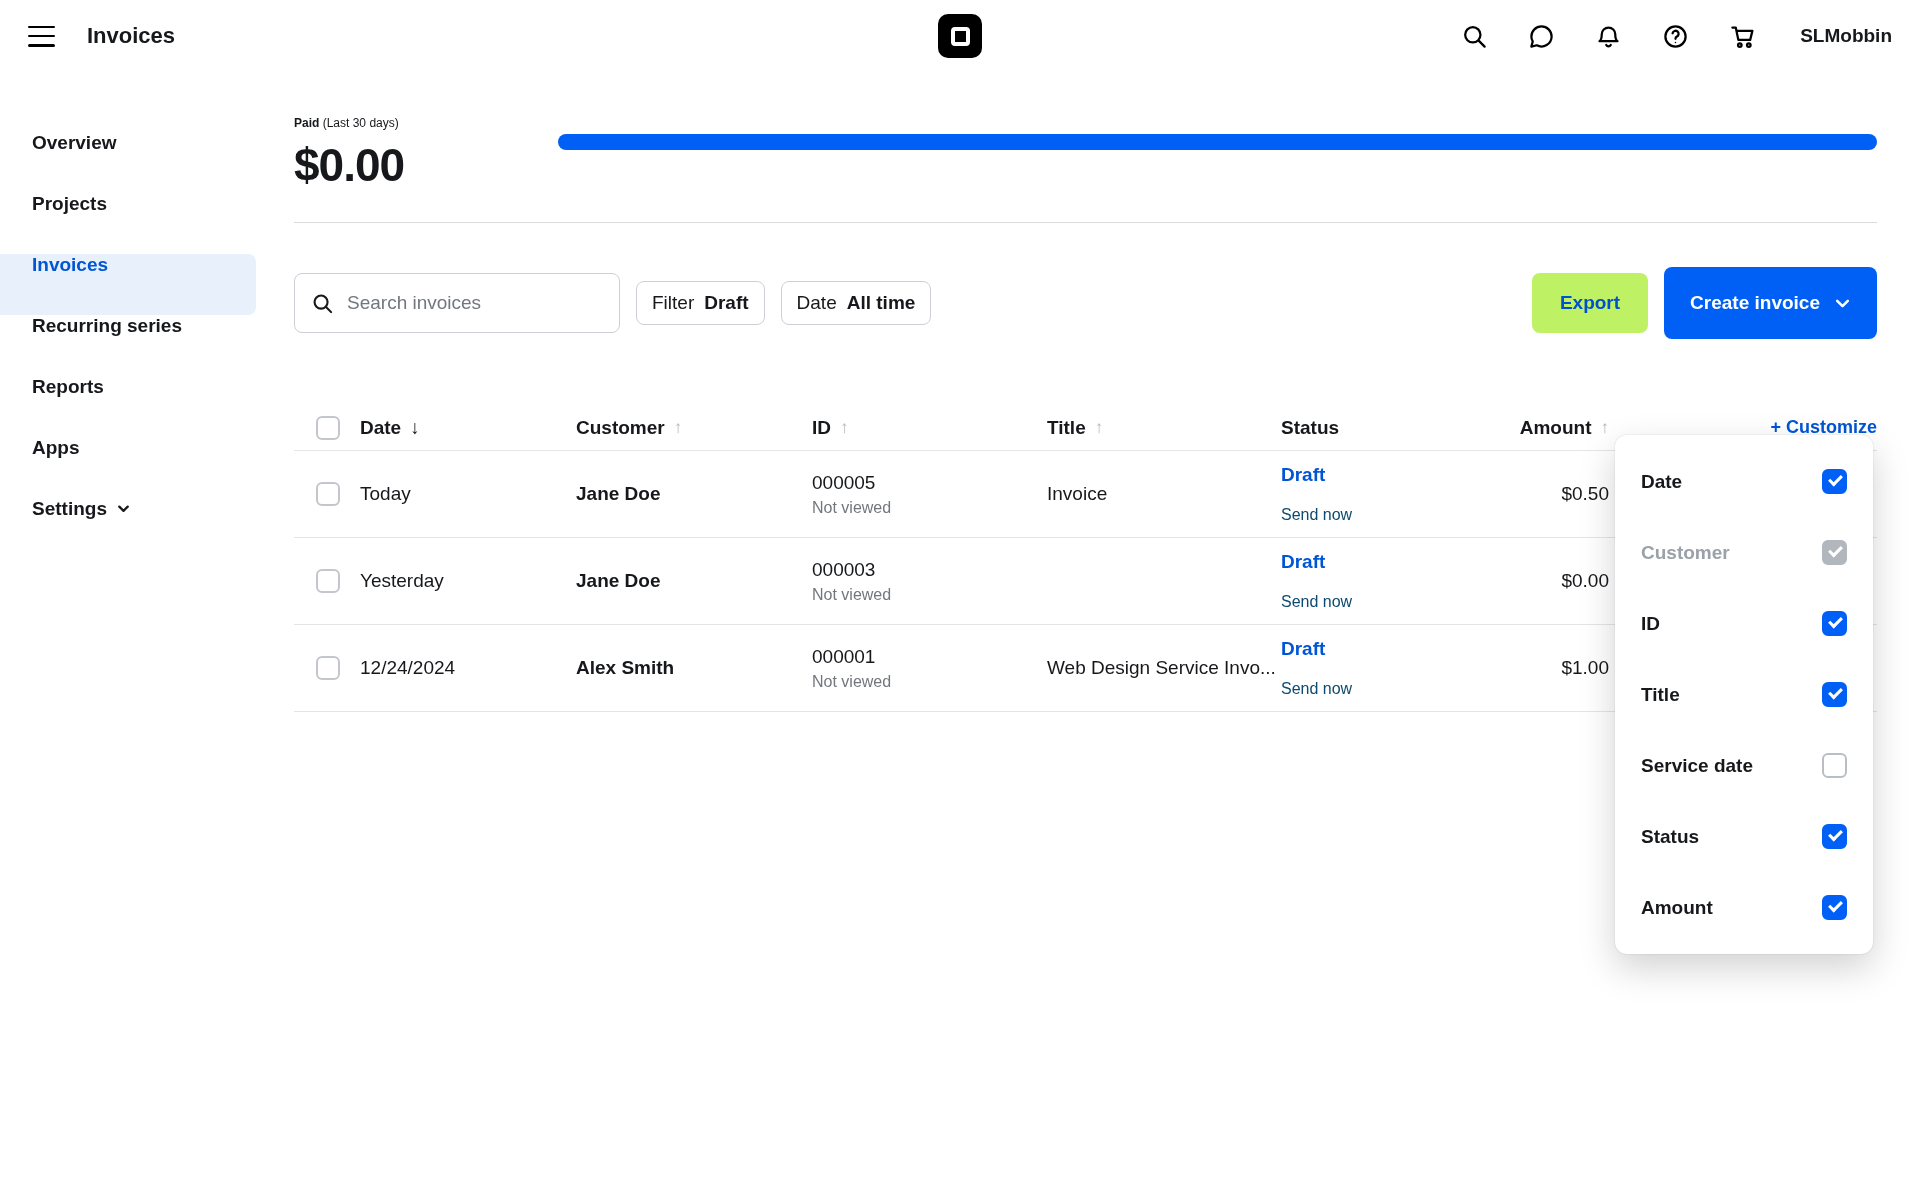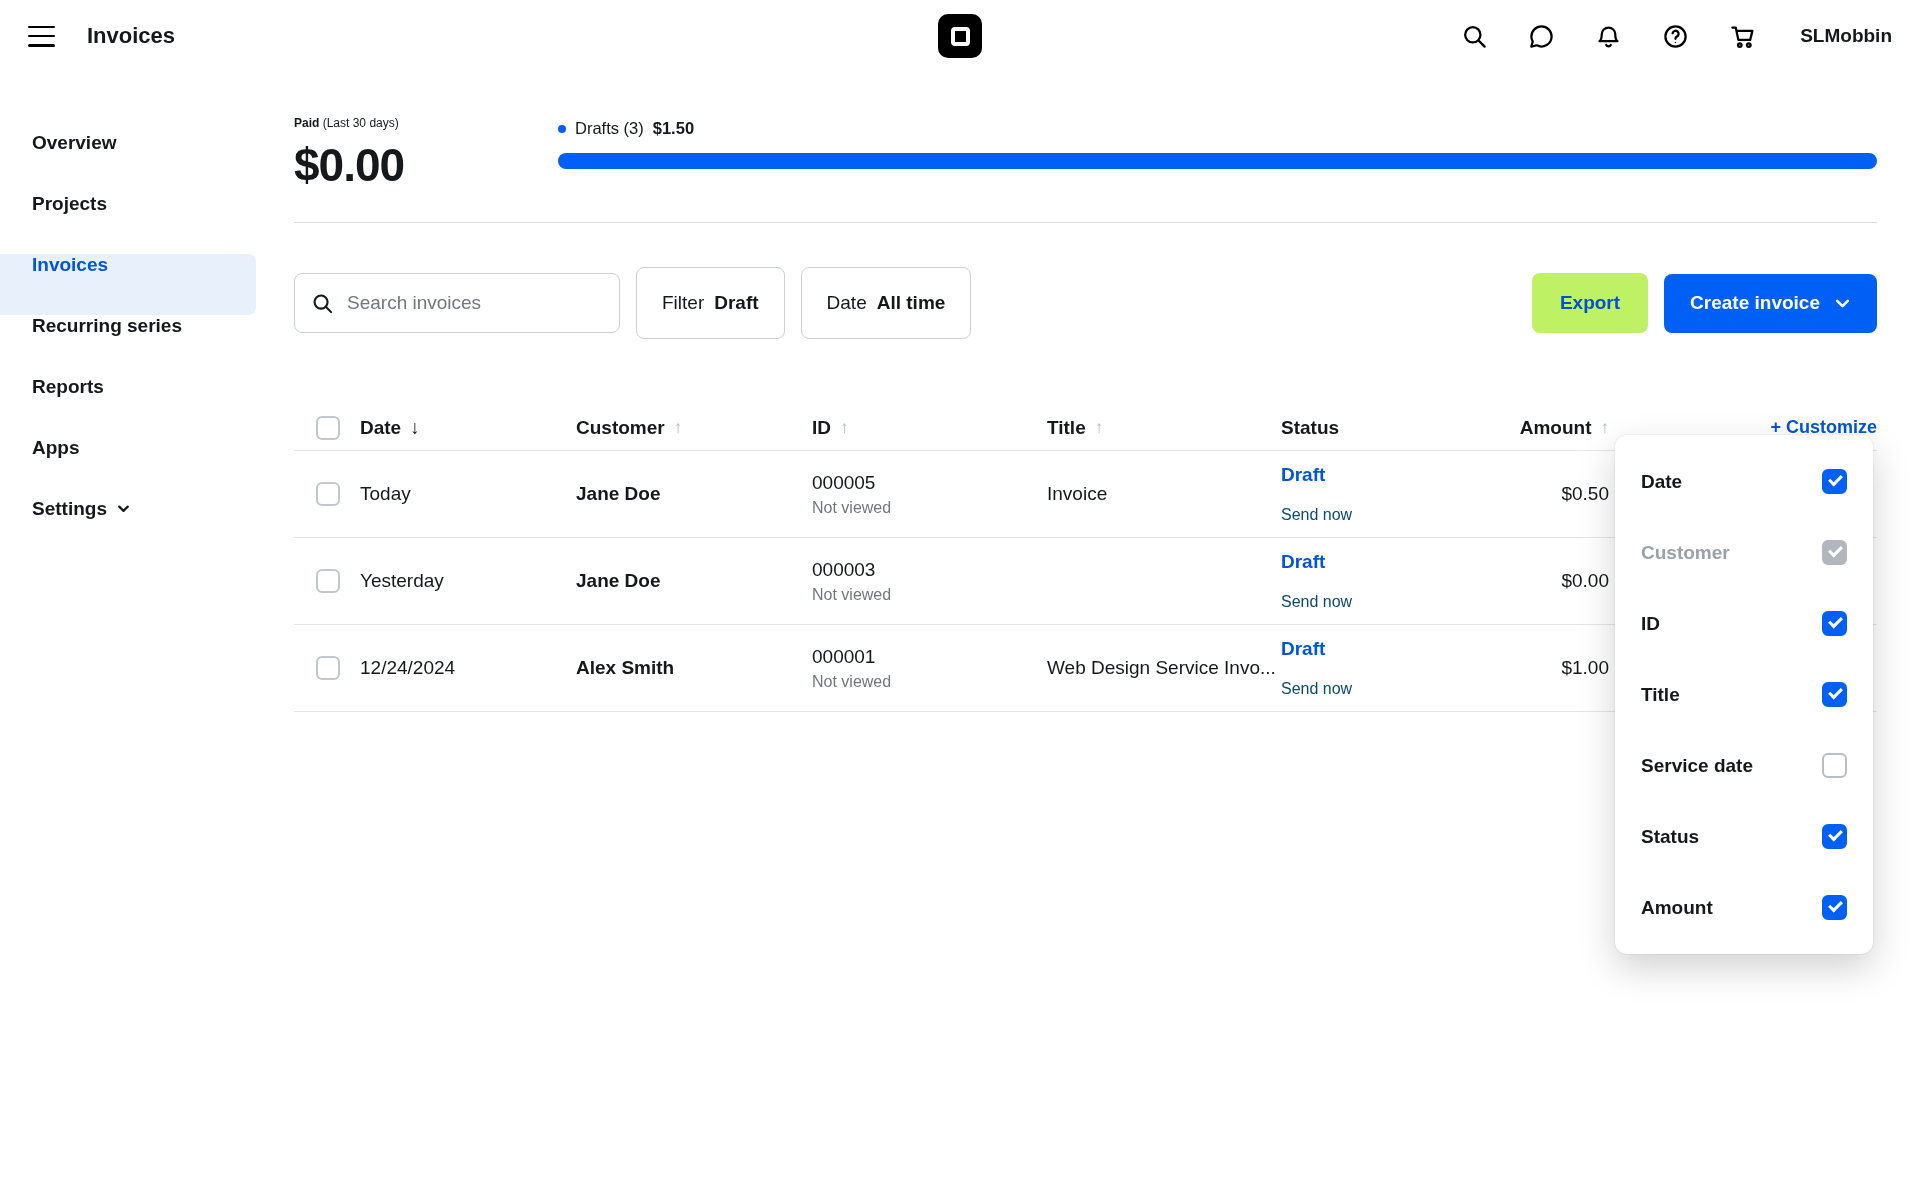--- a/index.html
+++ b/index.html
@@ -39,25 +39,25 @@
   .drafts-amt{font-weight:700}
   .bar{height:16px;border-radius:9px;background:#0060f5;margin-top:15px}
   .divider{height:1px;background:#d9dcdf;margin-top:30px}
 
   
   .toolbar{display:flex;align-items:center;gap:16px;margin-top:44px}
   .search-box{width:326px;height:60px;border:1px solid #ccd0d5;border-radius:8px;display:flex;align-items:center;padding:8px 16px;gap:13px;background:#fff}
   .search-box svg{width:23px;height:23px;flex-shrink:0}
   .search-box input{border:none;outline:none;font-size:19px;flex:1;font-family:inherit;color:#16181b;background:transparent}
   .search-box input::placeholder{color:#72777e}
-  .pill-btn{height:72px;border:1px solid #ccd0d5;border-radius:8px;background:#fff;display:flex;align-items:center;gap:10px;padding:0 25px;font-size:19px;cursor:pointer;font-family:inherit;color:#16181b}
+  .pill-btn{height:44px;border:1px solid #ccd0d5;border-radius:8px;background:#fff;display:flex;align-items:center;gap:10px;padding:0 15px;font-size:19px;cursor:pointer;font-family:inherit;color:#16181b}
   .pill-btn .val{font-weight:700}
   .toolbar-spacer{flex:1}
   .export-btn{height:60px;border:none;border-radius:8px;background:#bef264;color:#0051cd;font-size:19px;font-weight:700;padding:0 28px;cursor:pointer;font-family:inherit}
-  .create-btn{height:59px;border:none;border-radius:8px;background:#0060f5;color:#fff;font-size:19px;font-weight:700;padding:0 26px;display:flex;align-items:center;gap:14px;cursor:pointer;font-family:inherit}
+  .create-btn{height:72px;border:none;border-radius:8px;background:#0060f5;color:#fff;font-size:19px;font-weight:700;padding:0 26px;display:flex;align-items:center;gap:14px;cursor:pointer;font-family:inherit}
   .create-btn svg{width:17px;height:17px}
 
   
   .table-wrap{margin-top:66px;position:relative}
   .trow{display:grid;grid-template-columns:66px 216px 236px 235px 234px 236px 92px 1fr;align-items:center}
   .thead{height:46px;font-weight:700;font-size:19px;border-bottom:1px solid #e3e5e8}
   .hcell{display:flex;align-items:center;gap:9px}
   .hcell.right{justify-self:end}
   .arrow{font-size:17px;color:#b3b8be;font-weight:700;line-height:1}
   .arrow.dark{color:#101316;font-size:19px}
@@ -167,25 +167,20 @@
 
     <section class="summary">
       <div class="paid-block">
         <div class="paid-label">
           <span class="b">Paid</span>
           <span>(Last 30 days)</span>
         </div>
         <div class="paid-amount">$0.00</div>
       </div>
       <div class="drafts-block">
-        <div class="drafts-line">
-          <span class="dot"></span>
-          <span>Drafts (3)</span>
-          <span class="drafts-amt">$1.50</span>
-        </div>
         <div class="bar"></div>
       </div>
     </section>
 
     <div class="divider"></div>
 
     <section class="toolbar">
       <div class="search-box">
         <svg viewBox="0 0 24 24" fill="none" stroke="#16181b" stroke-width="2.2" stroke-linecap="round">
             <circle cx="10.5" cy="10.5" r="6.8"></circle>

